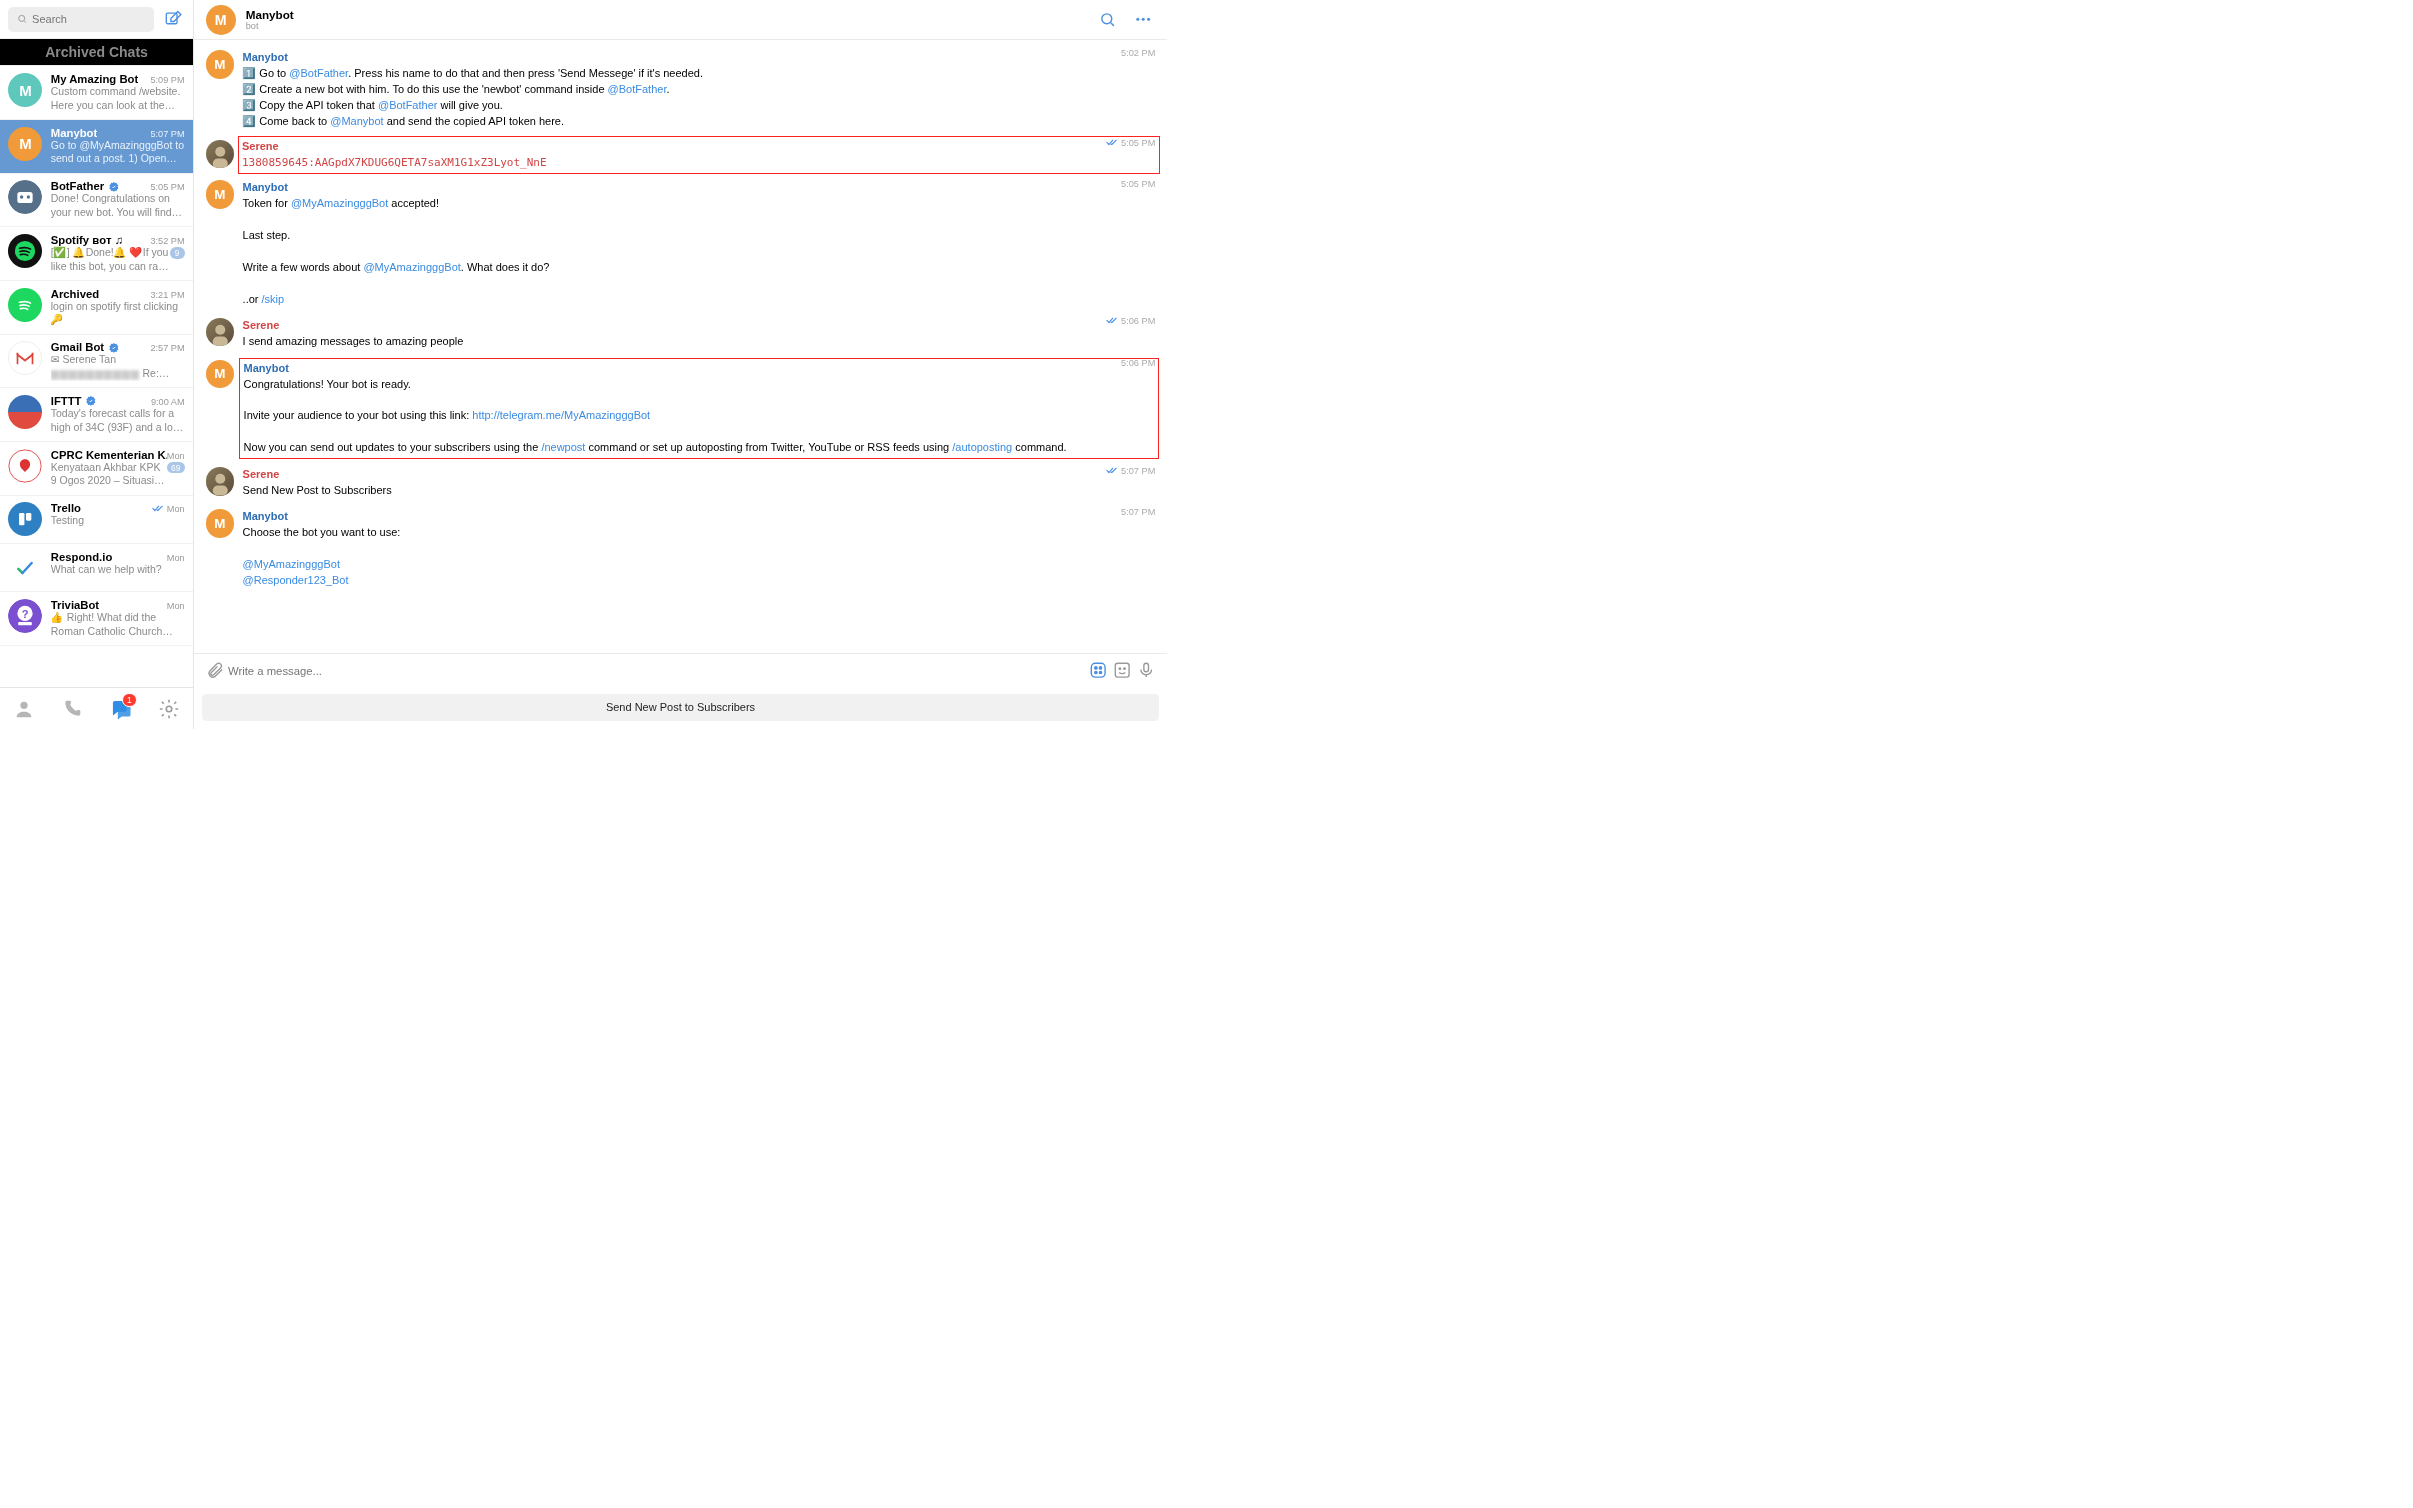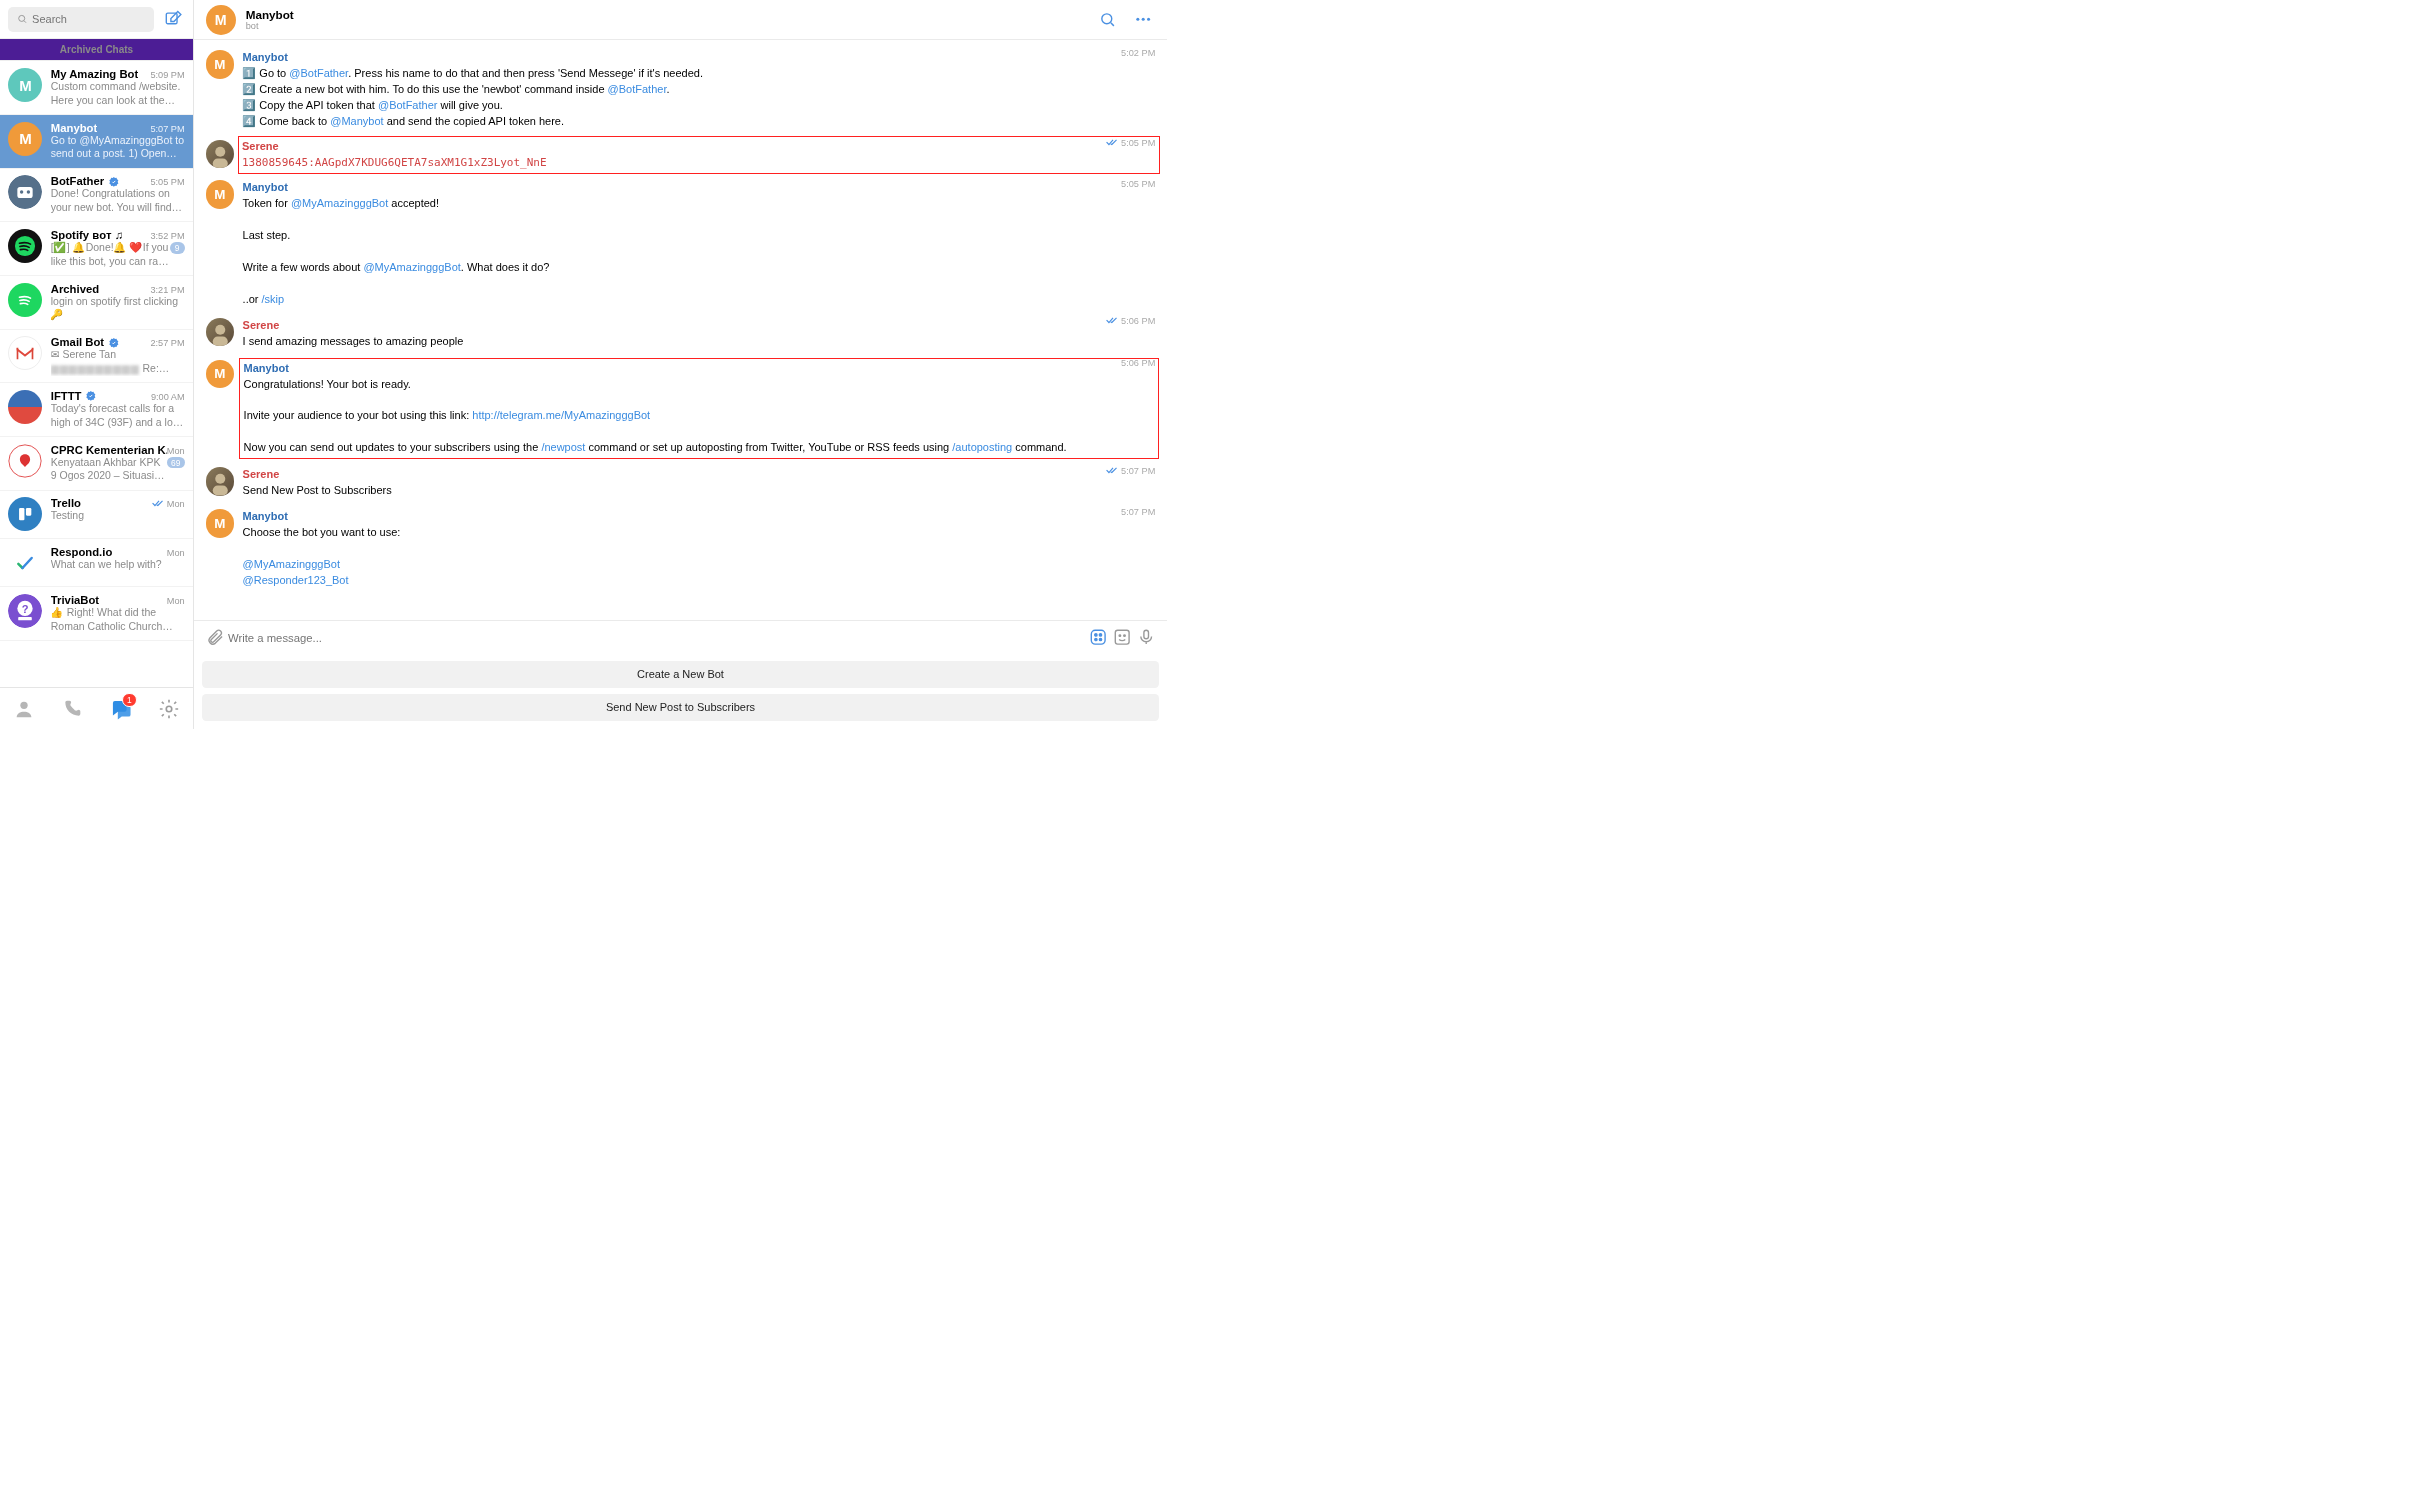--- a/index.html
+++ b/index.html
@@ -50,25 +50,25 @@
       width: 22px;
       height: 22px;
       color: #4a90e2;
       cursor: pointer;
       display: flex;
       align-items: center;
       justify-content: center;
     }
     .archived {
       text-align: center;
-      font-size: 10px;
+      font-size: 14px;
       color: #8a8a8a;
       font-weight: 600;
       padding: 5px 0;
-      background: #4c1d95;
+      background: #000000;
       border-top: 0.8px solid #eee;
       border-bottom: 0.8px solid #eee;
     }
     .chat-list {
       flex: 1;
       overflow-y: auto;
     }
     .chat-item {
       display: flex;
       padding: 6.7px 8.4px;
@@ -657,20 +657,17 @@
     <span class="input-icon">
       <svg width="18.4" height="18.4" viewBox="0 0 24 24" fill="none" stroke="#999" stroke-width="1.8">
           <rect x="9" y="3" width="6" height="11" rx="3"></rect>
           <path d="M5 11a7 7 0 0014 0M12 18v3"></path>
         </svg>
     </span>
   </div>
 
   <div class="qk-rows" id="qk">
       <div class="qk-row">
-        <div class="qk-btn">Create a New Bot</div>
-      </div>
-      <div class="qk-row">
         <div class="qk-btn">Send New Post to Subscribers</div>
       </div>
     </div>
 </div>
 
 
 </body></html>

